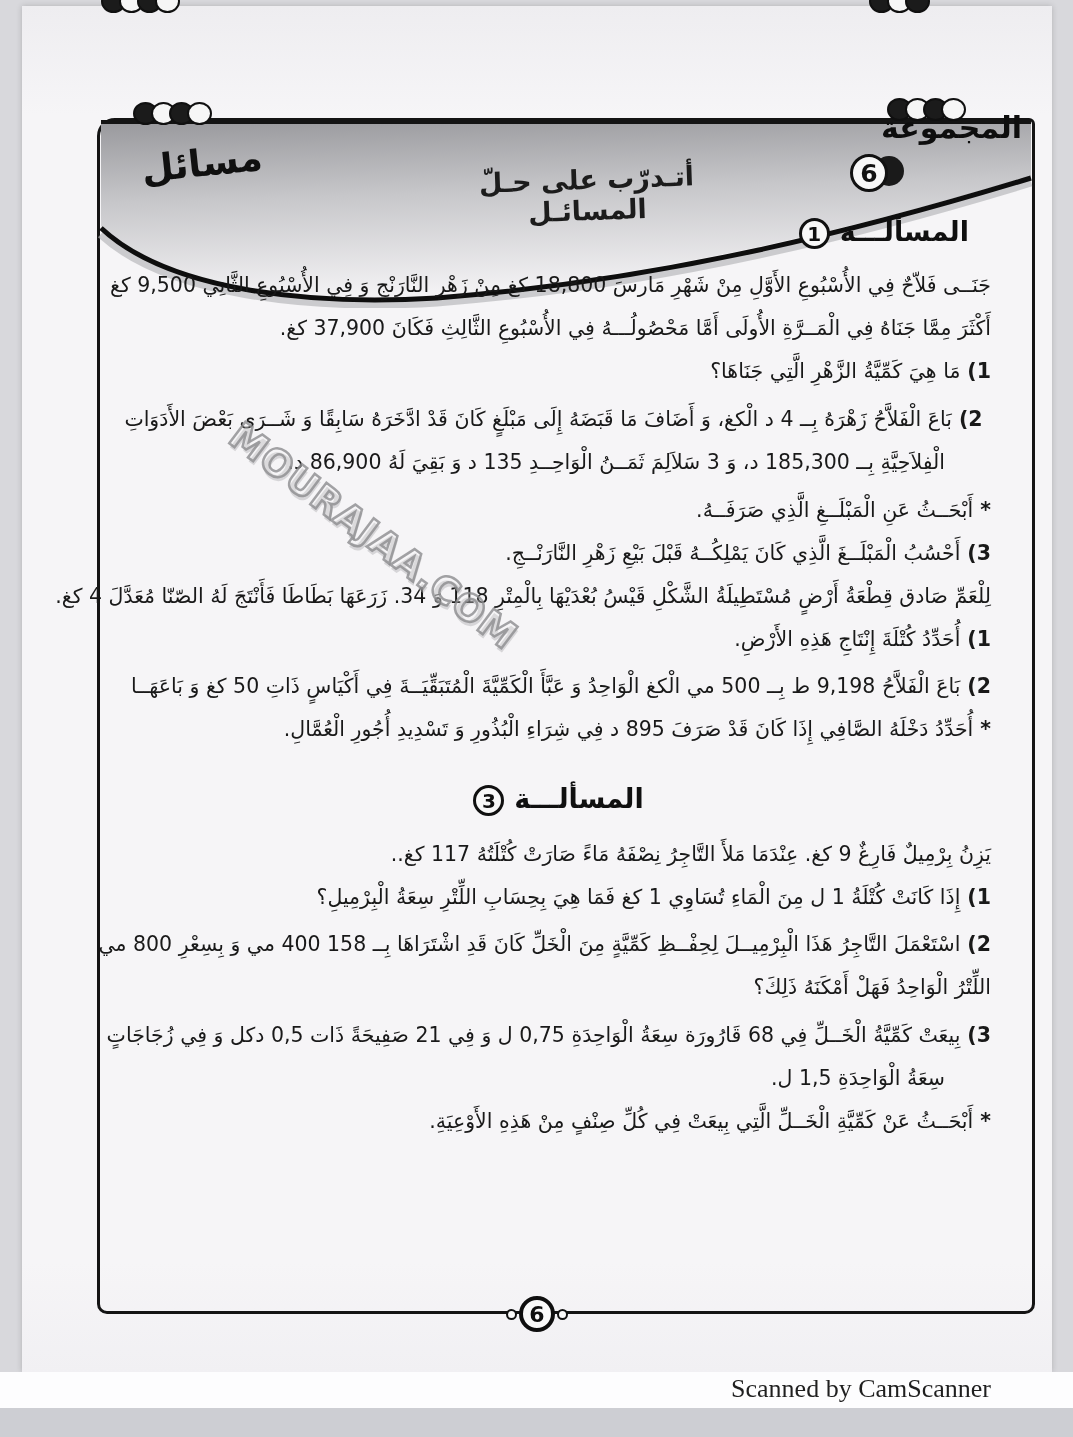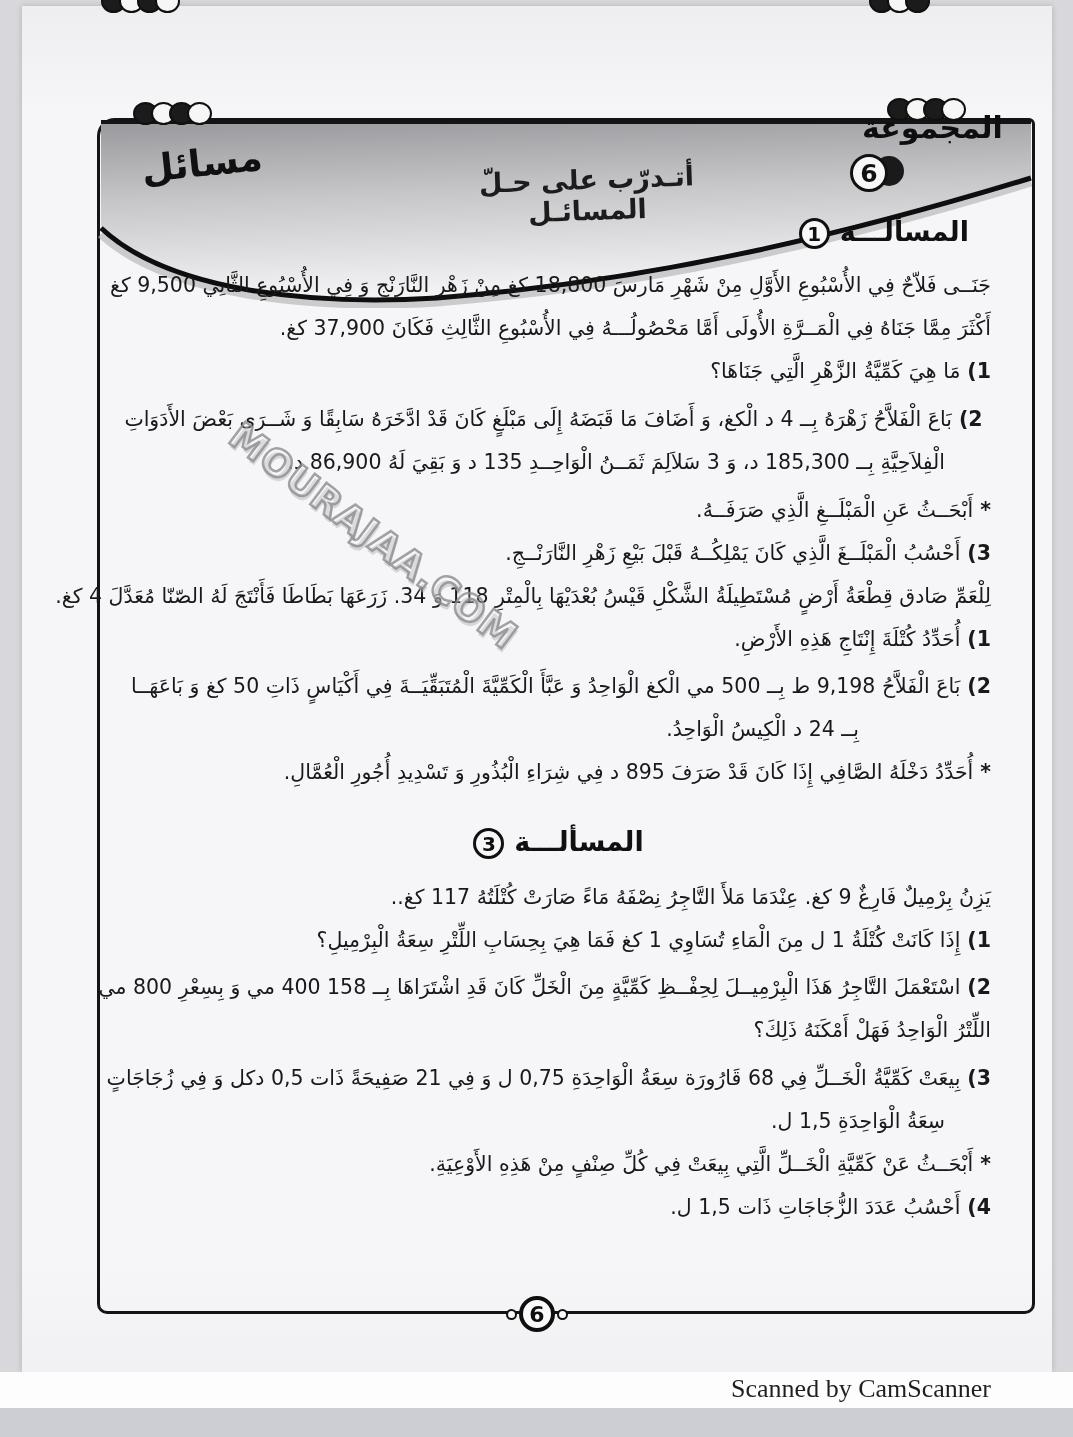--- a/index.html
+++ b/index.html
@@ -23,21 +23,21 @@
   }
   
   .ribbon-svg{position:absolute;left:75px;top:112px;}
   .side-tab{
     position:absolute;left:100px;top:136px;width:160px;
     font-size:37px;font-weight:bold;color:#101010;text-align:center;
     transform:rotate(-6deg);letter-spacing:1px;
   }
   .group-label{
     position:absolute;left:840px;top:104px;width:160px;
-    font-size:30px;font-weight:bold;color:#0e0e0e;text-align:left;
+    font-size:30px;font-weight:bold;color:#0e0e0e;text-align:right;
   }
   .ball-shadow{
     position:absolute;left:852px;top:150px;width:30px;height:30px;border-radius:50%;
     background:#1a1a1a;
   }
   .group-ball{
     position:absolute;left:828px;top:148px;width:38px;height:38px;border-radius:50%;
     background:#f7f7f7;border:3.5px solid #111;box-sizing:border-box;
     display:flex;align-items:center;justify-content:center;
     font-size:25px;font-weight:bold;color:#111;
@@ -177,35 +177,33 @@
     <div class="line"><span class="mk">(1</span><span>مَا هِيَ كَمِّيَّةُ الزَّهْرِ الَّتِي جَنَاهَا؟</span></div>
     <div class="line" style="margin-top:5px;text-align:center;"><span class="mk">(2</span><span>بَاعَ الْفَلاَّحُ زَهْرَهُ بِــ 4 د الْكغ، وَ أَضَافَ مَا قَبَضَهُ إِلَى مَبْلَغٍ كَانَ قَدْ ادَّخَرَهُ سَابِقًا وَ شَــرَى بَعْضَ الأَدَوَاتِ</span></div>
     <div class="line ind45"><span>الْفِلاَحِيَّةِ بِــ 185,300 د، وَ 3 سَلاَلِمَ ثَمَــنُ الْوَاحِــدِ 135 د وَ بَقِيَ لَهُ 86,900 د.</span></div>
     <div class="line" style="margin-top:5px;"><span class="mk">*</span><span>أَبْحَــثُ عَنِ الْمَبْلَــغِ الَّذِي صَرَفَــهُ.</span></div>
     <div class="line"><span class="mk">(3</span><span>أَحْسُبُ الْمَبْلَــغَ الَّذِي كَانَ يَمْلِكُــهُ قَبْلَ بَيْعِ زَهْرِ النَّارَنْــجِ.</span></div>
 
 
     <div class="line"><span>لِلْعَمِّ صَادق قِطْعَةُ أَرْضٍ مُسْتَطِيلَةُ الشَّكْلِ قَيْسُ بُعْدَيْهَا بِالْمِتْرِ 118 وَ 34. زَرَعَهَا بَطَاطَا فَأَنْتَجَ لَهُ الصّنّا مُعَدَّلَ 4 كغ.</span></div>
     <div class="line"><span class="mk">(1</span><span>أُحَدِّدُ كُتْلَةَ إِنْتَاجِ هَذِهِ الأَرْضِ.</span></div>
     <div class="line" style="margin-top:4px;text-align:right;"><span class="mk">(2</span><span>بَاعَ الْفَلاَّحُ 9,198 ط بِــ 500 مي الْكغ الْوَاحِدُ وَ عَبَّأَ الْكَمِّيَّةَ الْمُتَبَقِّيَــةَ فِي أَكْيَاسٍ ذَاتِ 50 كغ وَ بَاعَهَــا</span></div>
-    <div class="line ind130"><span>بِــ 24 د الْكِيسُ الْوَاحِدُ.</span></div>
     <div class="line"><span class="mk">*</span><span>أُحَدِّدُ دَخْلَهُ الصَّافِي إِذَا كَانَ قَدْ صَرَفَ 895 د فِي شِرَاءِ الْبُذُورِ وَ تَسْدِيدِ أُجُورِ الْعُمَّالِ.</span></div>
 
     <div class="ph centered" style="margin:22px 0 8px;text-align:center;">
       <span>المسألـــة</span><span class="circ">3</span>
     </div>
 
     <div class="line"><span>يَزِنُ بِرْمِيلٌ فَارِغٌ 9 كغ. عِنْدَمَا مَلأَ التَّاجِرُ نِصْفَهُ مَاءً صَارَتْ كُتْلَتُهُ 117 كغ..</span></div>
     <div class="line"><span class="mk">(1</span><span>إِذَا كَانَتْ كُتْلَةُ 1 ل مِنَ الْمَاءِ تُسَاوِي 1 كغ فَمَا هِيَ بِحِسَابِ اللِّتْرِ سِعَةُ الْبِرْمِيلِ؟</span></div>
     <div class="line" style="margin-top:4px;text-align:right;"><span class="mk">(2</span><span>اسْتَعْمَلَ التَّاجِرُ هَذَا الْبِرْمِيــلَ لِحِفْــظِ كَمِّيَّةٍ مِنَ الْخَلِّ كَانَ قَدِ اشْتَرَاهَا بِــ 158 400 مي وَ بِسِعْرِ 800 مي</span></div>
     <div class="line"><span>اللِّتْرُ الْوَاحِدُ فَهَلْ أَمْكَنَهُ ذَلِكَ؟</span></div>
     <div class="line" style="margin-top:5px;"><span class="mk">(3</span><span>بِيعَتْ كَمِّيَّةُ الْخَــلِّ فِي 68 قَارُورَة سِعَةُ الْوَاحِدَةِ 0,75 ل وَ فِي 21 صَفِيحَةً ذَات 0,5 دكل وَ فِي زُجَاجَاتٍ</span></div>
     <div class="line ind45"><span>سِعَةُ الْوَاحِدَةِ 1,5 ل.</span></div>
     <div class="line"><span class="mk">*</span><span>أَبْحَــثُ عَنْ كَمِّيَّةِ الْخَــلِّ الَّتِي بِيعَتْ فِي كُلِّ صِنْفٍ مِنْ هَذِهِ الأَوْعِيَةِ.</span></div>
-    <div class="line"><span class="mk">(4</span><span>أَحْسُبُ عَدَدَ الزُّجَاجَاتِ ذَات 1,5 ل.</span></div>
 
   </div>
 
   <div class="pagenum-wrap">
     <span class="mini-dot"></span>
     <span class="pagenum">6</span>
     <span class="mini-dot"></span>
   </div>
 
 </div>

